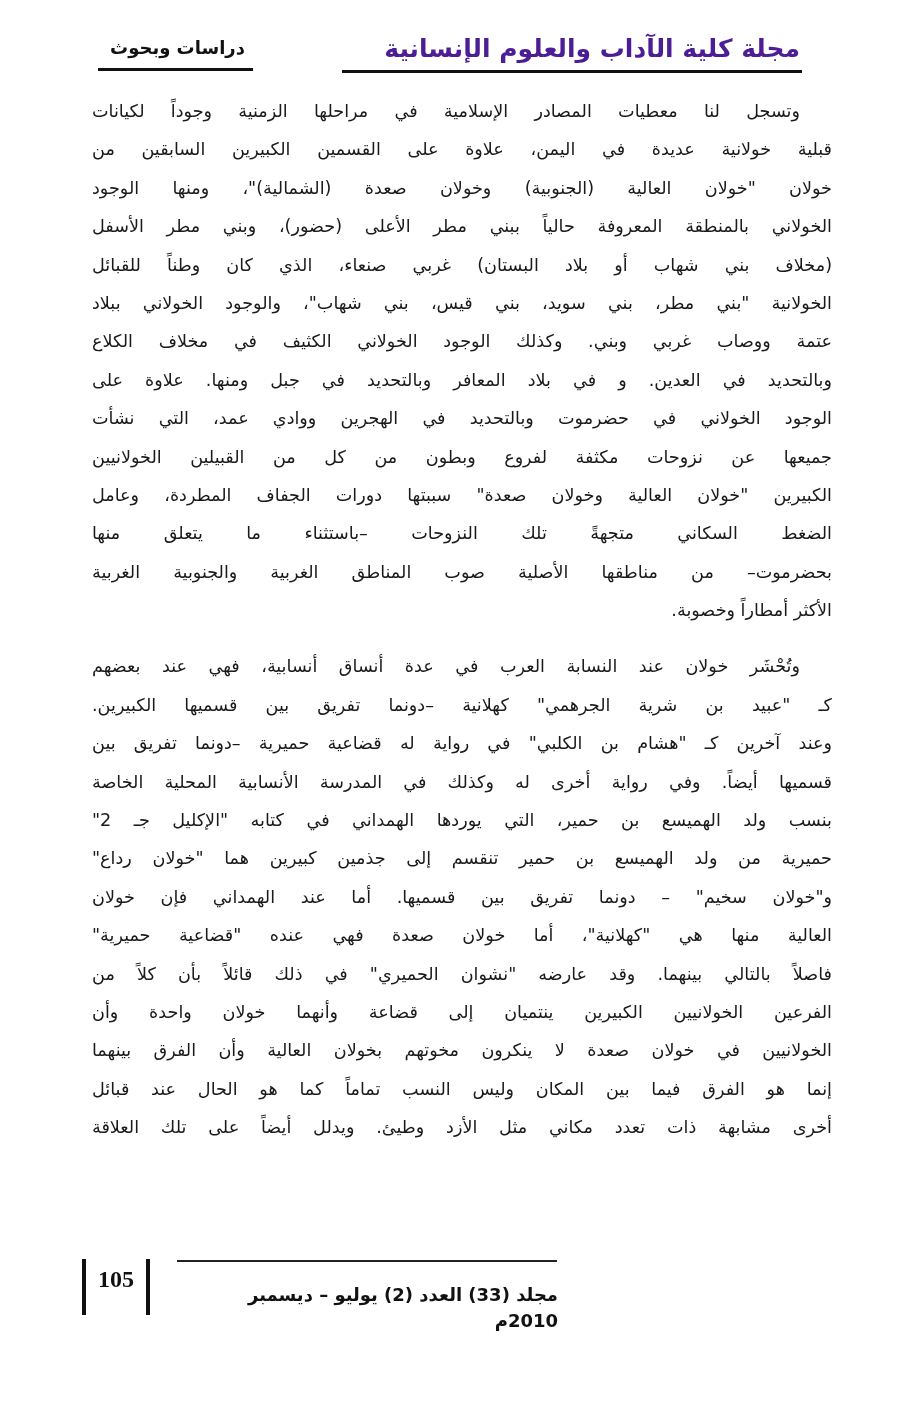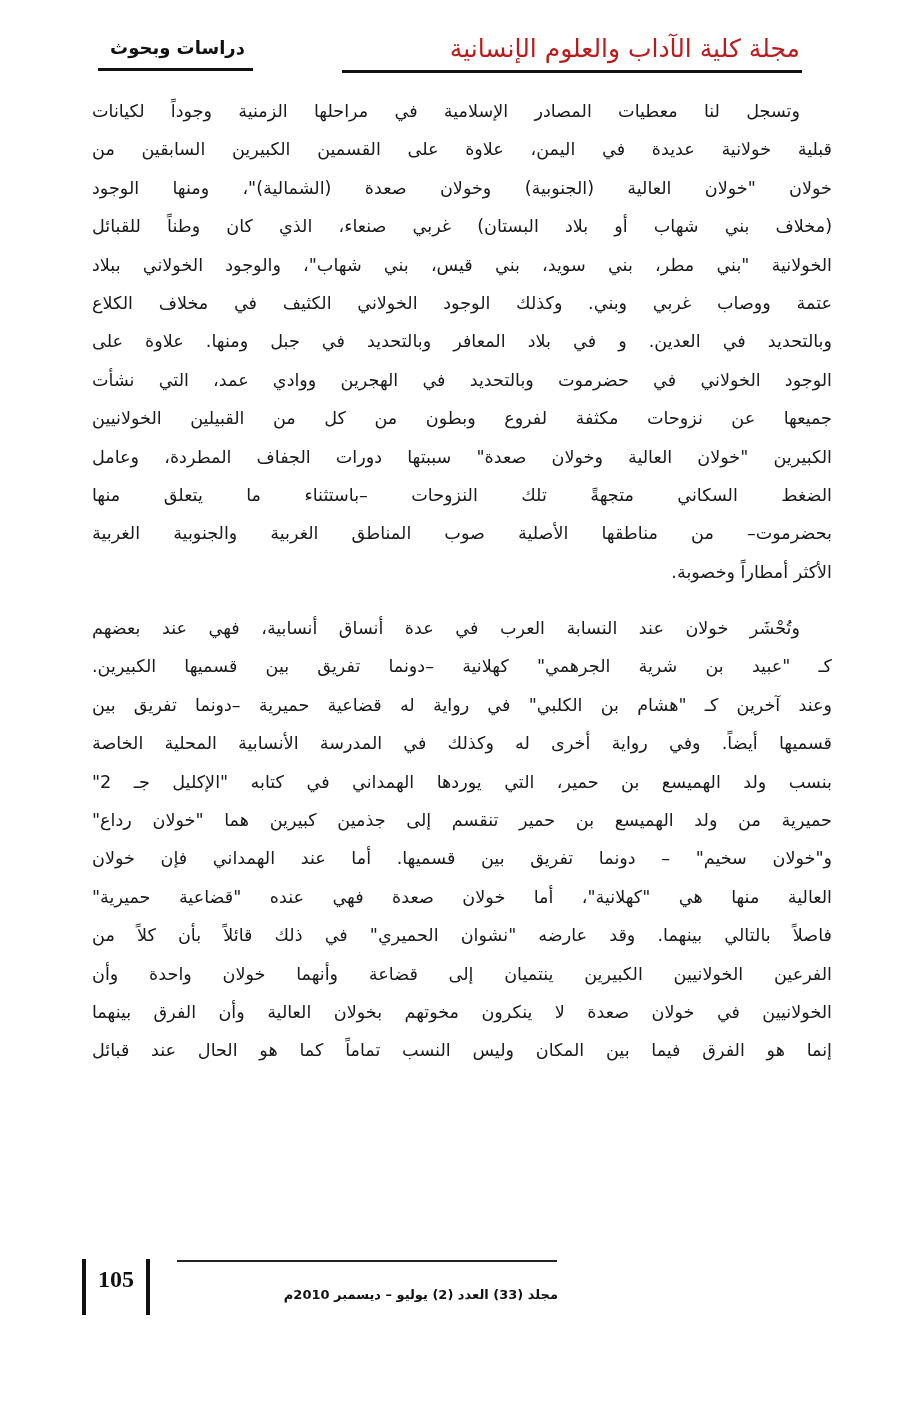--- a/index.html
+++ b/index.html
@@ -22,24 +22,24 @@
       width: 700px;
       height: 45px;
     }
     .journal-title {
       position: absolute;
       right: 0;
       top: 2px;
       width: 450px;
       text-align: right;
       font-size: 25px;
-      font-weight: normal;
+      font-weight: bold;
       letter-spacing: -0.5px;
       line-height: 34px;
-      color: #b91c1c;
+      color: #4c1d95;
     }
     .journal-title-rule {
       position: absolute;
       right: -2px;
       top: 40px;
       width: 460px;
       height: 3px;
       background: #111;
     }
     .section-title {
@@ -121,21 +121,21 @@
       line-height: 40px;
       direction: ltr;
       color: #111;
     }
     .issue-info {
       position: absolute;
       left: 118px;
       top: 27px;
       width: 360px;
       text-align: right;
-      font-size: 13px;
+      font-size: 18px;
       font-weight: bold;
       line-height: 26px;
       color: #111;
     }
   </style>
 </head>
 <body>
 
 <header class="page-header">
   <div class="journal-title">مجلة كلية الآداب والعلوم الإنسانية</div>
@@ -144,20 +144,21 @@
   <div class="section-title-rule"></div>
 </header>
 
 <main class="body-text">
 
 
   <div class="paragraph indent">
     <div class="line first">وتسجل لنا معطيات المصادر الإسلامية في مراحلها الزمنية وجوداً لكيانات</div>
     <div class="line">قبلية خولانية عديدة في اليمن، علاوة على القسمين الكبيرين السابقين من</div>
     <div class="line">خولان "خولان العالية (الجنوبية) وخولان صعدة (الشمالية)"، ومنها الوجود</div>
+    <div class="line">الخولاني بالمنطقة المعروفة حالياً ببني مطر الأعلى (حضور)، وبني مطر الأسفل</div>
     <div class="line">(مخلاف بني شهاب أو بلاد البستان) غربي صنعاء، الذي كان وطناً للقبائل</div>
     <div class="line">الخولانية "بني مطر، بني سويد، بني قيس، بني شهاب"، والوجود الخولاني ببلاد</div>
     <div class="line">عتمة ووصاب غربي وبني. وكذلك الوجود الخولاني الكثيف في مخلاف الكلاع</div>
     <div class="line">وبالتحديد في العدين. و في بلاد المعافر وبالتحديد في جبل ومنها. علاوة على</div>
     <div class="line">الوجود الخولاني في حضرموت وبالتحديد في الهجرين ووادي عمد، التي نشأت</div>
     <div class="line">جميعها عن نزوحات مكثفة لفروع وبطون من كل من القبيلين الخولانيين</div>
     <div class="line">الكبيرين "خولان العالية وخولان صعدة" سببتها دورات الجفاف المطردة، وعامل</div>
     <div class="line">الضغط السكاني متجهةً تلك النزوحات –باستثناء ما يتعلق منها</div>
     <div class="line">بحضرموت– من مناطقها الأصلية صوب المناطق الغربية والجنوبية الغربية</div>
     <div class="line last">الأكثر أمطاراً وخصوبة.</div>
@@ -169,20 +170,21 @@
     <div class="line">وعند آخرين كـ "هشام بن الكلبي" في رواية له قضاعية حميرية –دونما تفريق بين</div>
     <div class="line">قسميها أيضاً. وفي رواية أخرى له وكذلك في المدرسة الأنسابية المحلية الخاصة</div>
     <div class="line">بنسب ولد الهميسع بن حمير، التي يوردها الهمداني في كتابه "الإكليل جـ 2"</div>
     <div class="line">حميرية من ولد الهميسع بن حمير تنقسم إلى جذمين كبيرين هما "خولان رداع"</div>
     <div class="line">و"خولان سخيم" – دونما تفريق بين قسميها. أما عند الهمداني فإن خولان</div>
     <div class="line">العالية منها هي "كهلانية"، أما خولان صعدة فهي عنده "قضاعية حميرية"</div>
     <div class="line">فاصلاً بالتالي بينهما. وقد عارضه "نشوان الحميري" في ذلك قائلاً بأن كلاً من</div>
     <div class="line">الفرعين الخولانيين الكبيرين ينتميان إلى قضاعة وأنهما خولان واحدة وأن</div>
     <div class="line">الخولانيين في خولان صعدة لا ينكرون مخوتهم بخولان العالية وأن الفرق بينهما</div>
     <div class="line">إنما هو الفرق فيما بين المكان وليس النسب تماماً كما هو الحال عند قبائل</div>
+    <div class="line">أخرى مشابهة ذات تعدد مكاني مثل الأزد وطيئ. ويدلل أيضاً على تلك العلاقة</div>
   </div>
 </main>
 
 <footer class="page-footer">
   <div class="footer-rule"></div>
   <div class="page-number-box">
     <span class="page-number">105</span>
   </div>
   <div class="issue-info">مجلد (33) العدد (2) يوليو – ديسمبر 2010م</div>
 </footer>

